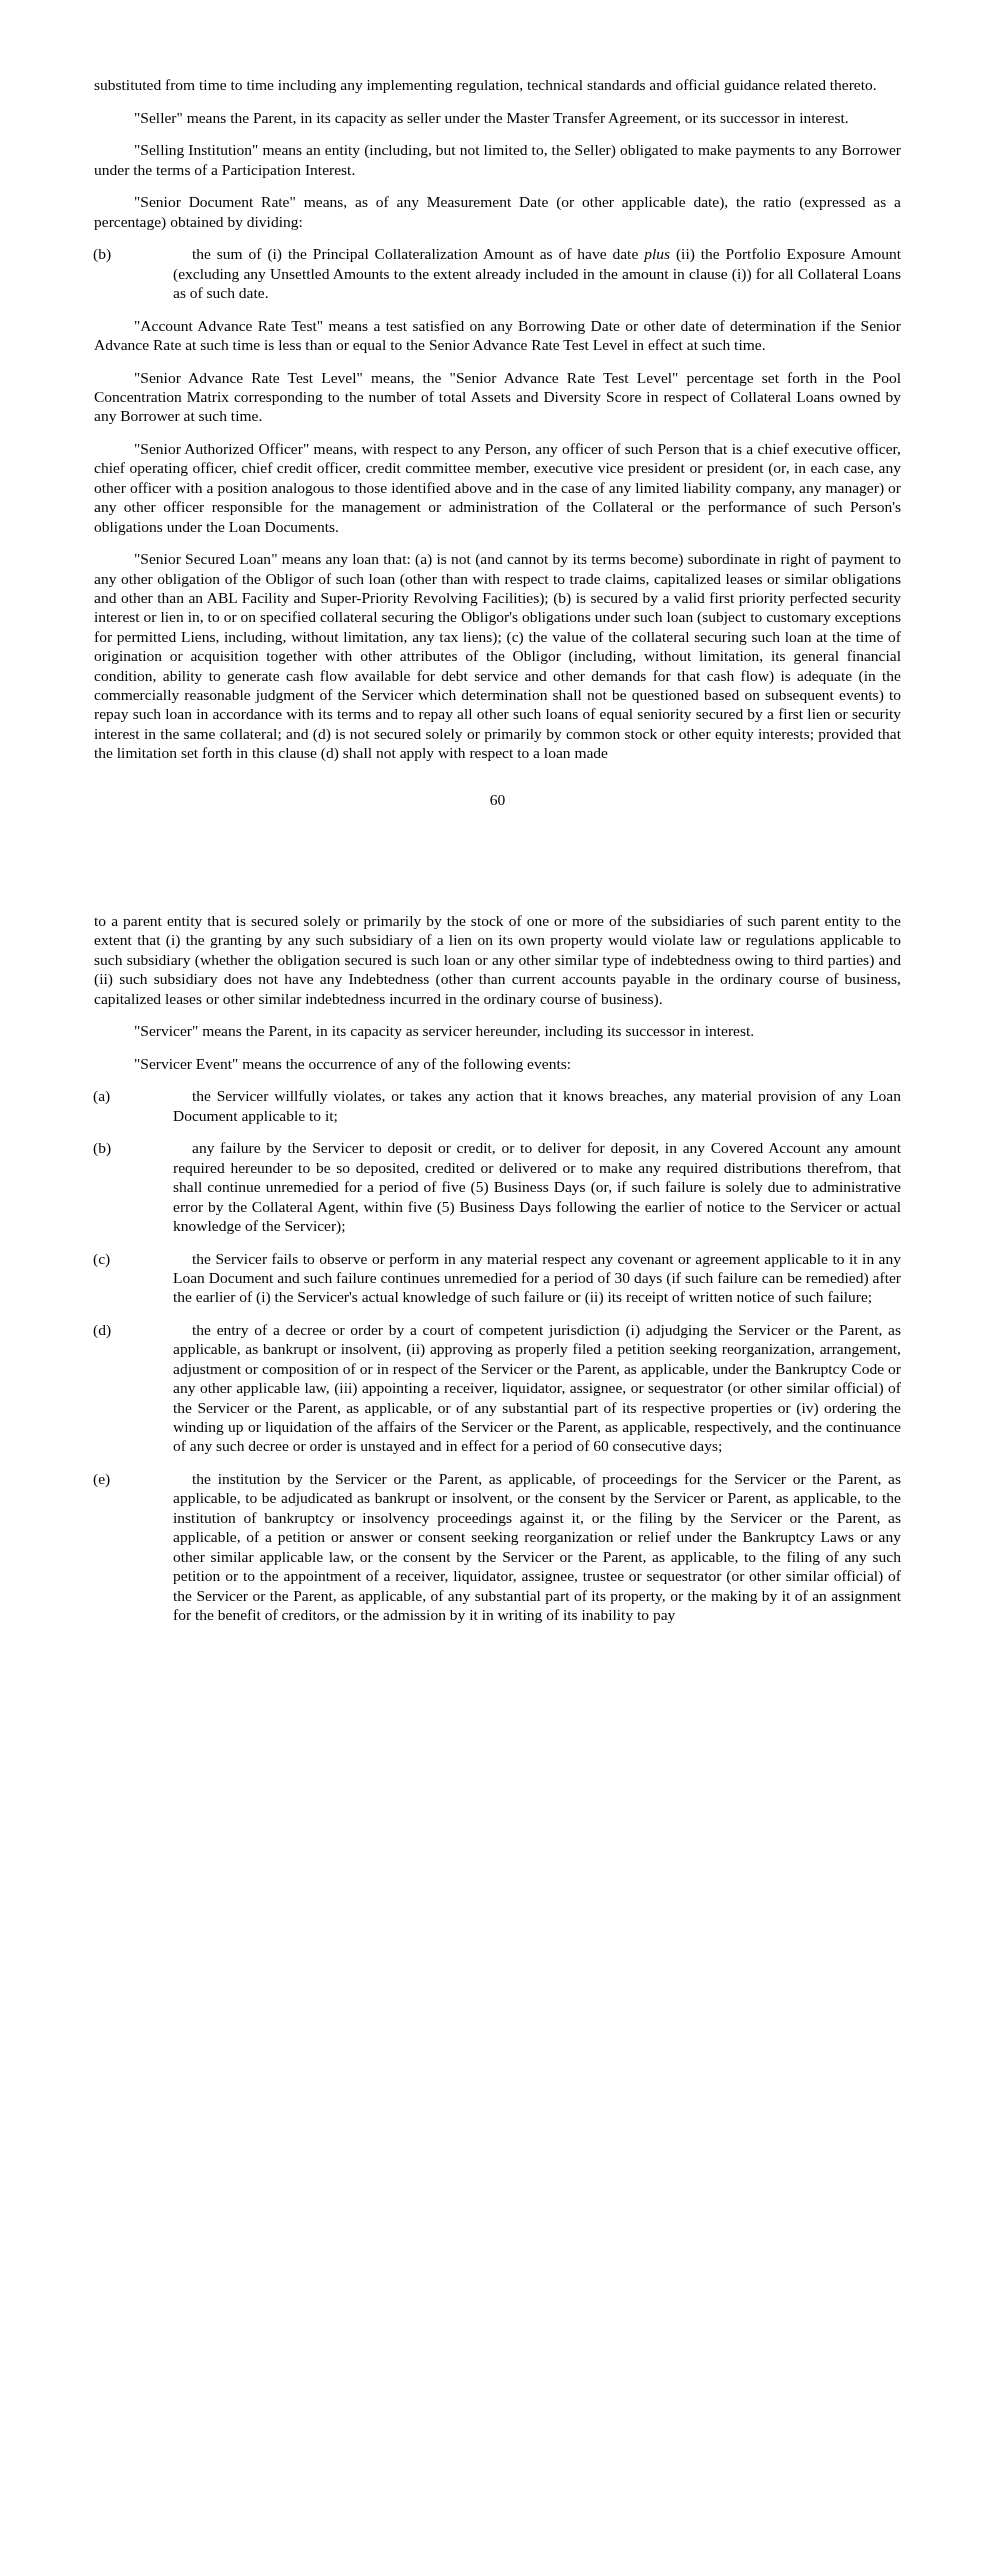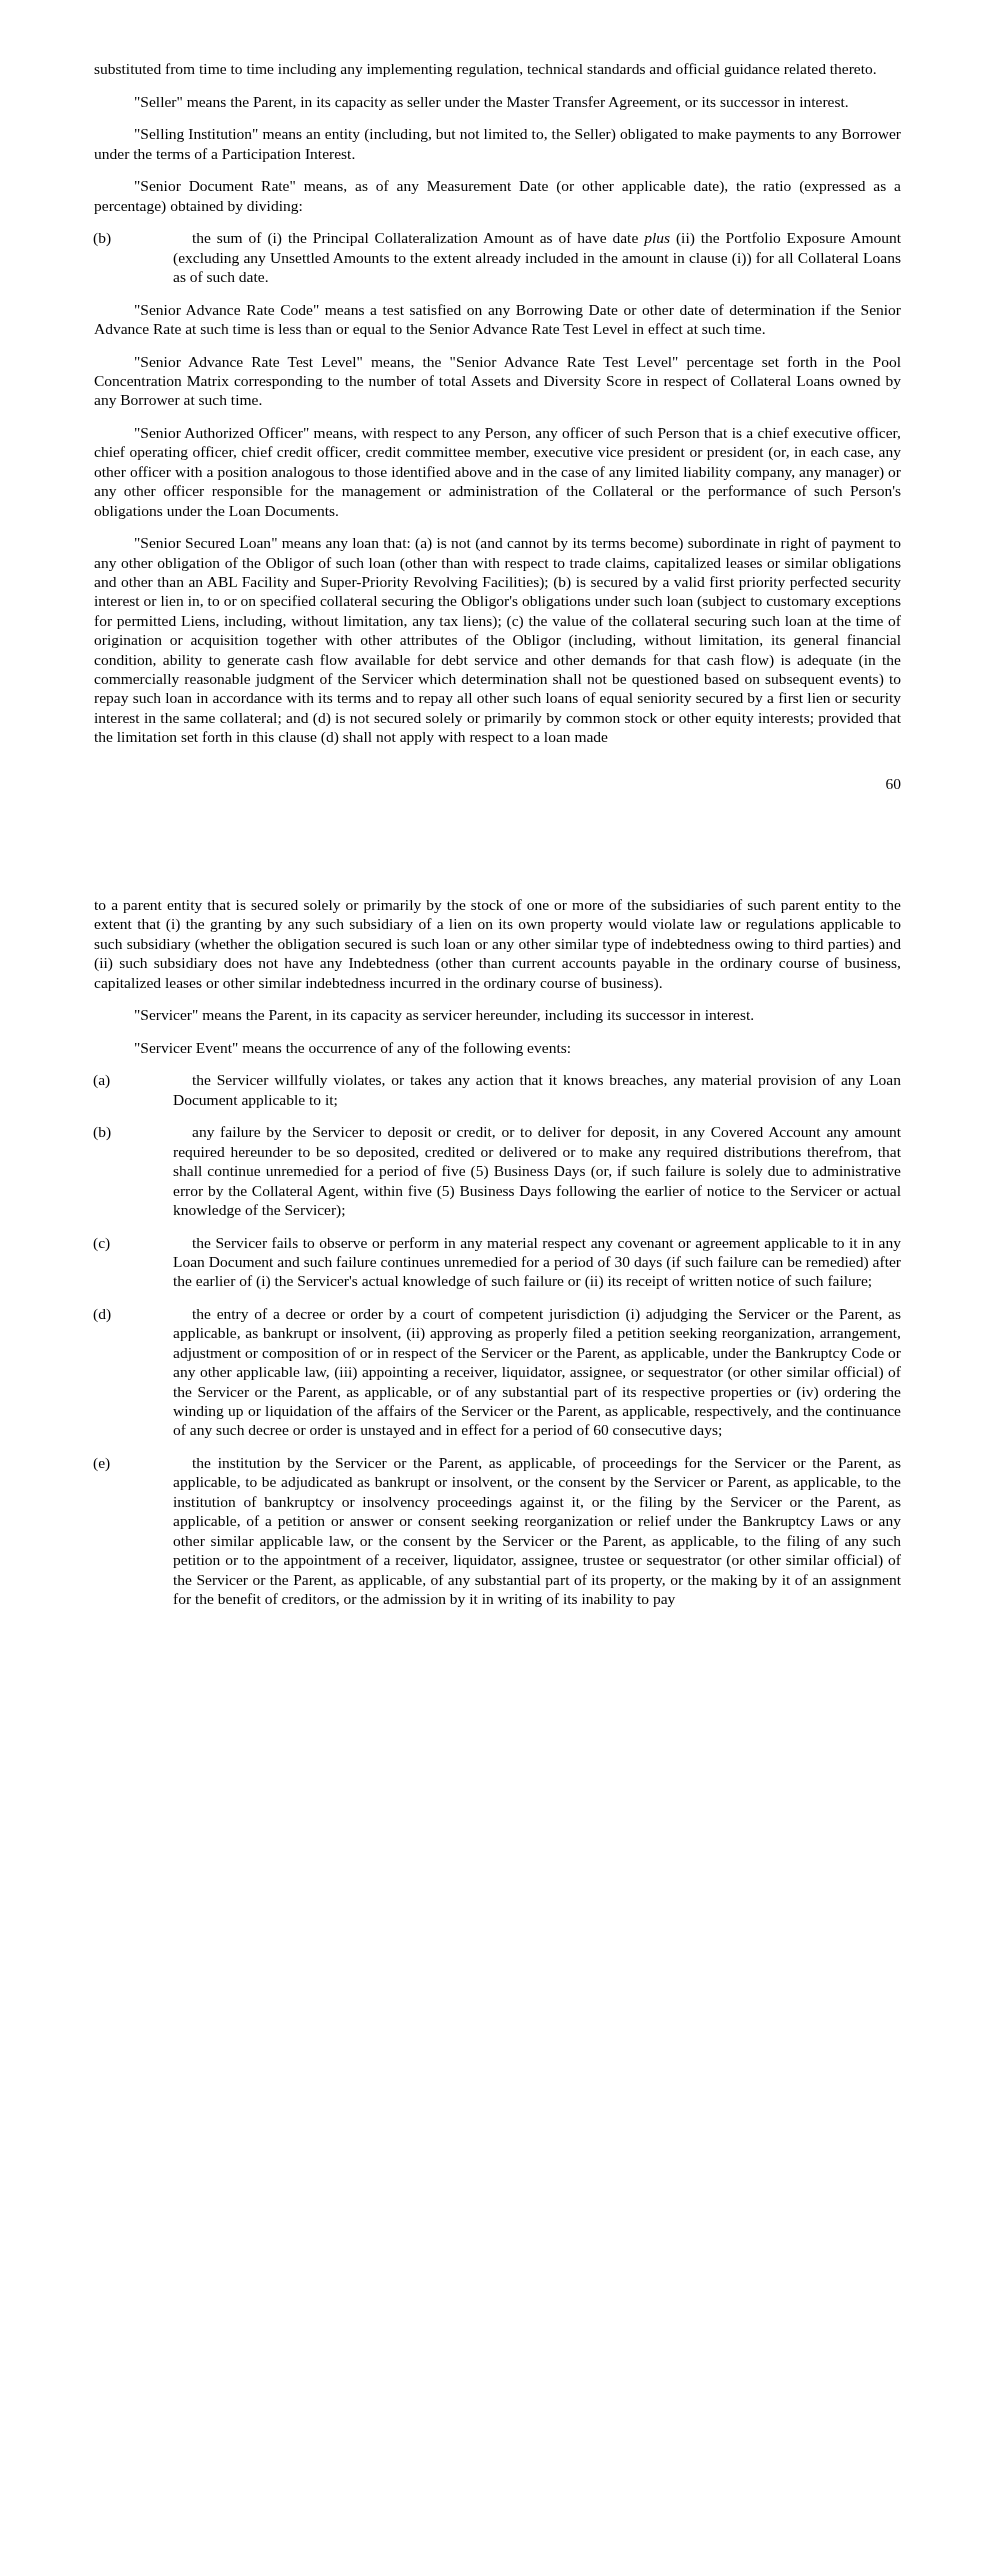--- a/index.html
+++ b/index.html
@@ -13,20 +13,21 @@
     color: #000000;
   }
   .page {
     width: 995px;
     box-sizing: border-box;
     position: relative;
   }
   .page-1 {
     padding: 59px 94px 0 94px;
     height: 745px;
+    margin-top: 16px;
   }
   .page-2 {
     padding: 75px 94px 0 94px;
     height: 811px;
   }
   .gap {
     height: 75px;
   }
   p {
     margin: 0 0 0 0;
@@ -41,21 +42,21 @@
   }
   p.indent {
     text-indent: 40px;
   }
   .u {
   }
   .i {
     font-style: italic;
   }
   .folio {
-    text-align: right;
+    text-align: center;
     font-size: 15.5px;
     margin-top: 28px;
   }
   .clause {
     padding-left: 79px;
     text-indent: -40px;
     margin-top: 13.2px;
   }
   .clause .hang {
     display: inline-block;
@@ -65,21 +66,21 @@
 </head>
 <body>
 
 <div id="doc-root">
     <div class="page page-1">
       <p class=""><span>substituted from time to time including any implementing regulation, technical standards and official guidance related thereto.</span></p>
       <p class="indent spaced"><span>"</span><span class="u">Seller</span><span>" means the Parent, in its capacity as seller under the Master Transfer Agreement, or its successor in interest.</span></p>
       <p class="indent spaced"><span>"</span><span class="u">Selling Institution</span><span>" means an entity (including, but not limited to, the Seller) obligated to make payments to any Borrower under the terms of a Participation Interest.</span></p>
       <p class="indent spaced"><span>"</span><span class="u">Senior Document Rate</span><span>" means, as of any Measurement Date (or other applicable date), the ratio (expressed as a percentage) obtained by dividing:</span></p>
       <p class="clause"><span class="hang">(b)</span><span>the sum of (i) the Principal Collateralization Amount as of have date </span><span class="i">plus</span><span> (ii) the Portfolio Exposure Amount (excluding any Unsettled Amounts to the extent already included in the amount in clause (i)) for all Collateral Loans as of such date.</span></p>
-      <p class="indent spaced"><span>"</span><span class="u">Senior Advance Rate Code</span><span>" means a test satisfied on any Borrowing Date or other date of determination if the Senior Advance Rate at such time is less than or equal to the Senior Advance Rate Test Level in effect at such time.</span></p>
+      <p class="indent spaced"><span>"</span><span class="u">Account Advance Rate Test</span><span>" means a test satisfied on any Borrowing Date or other date of determination if the Senior Advance Rate at such time is less than or equal to the Senior Advance Rate Test Level in effect at such time.</span></p>
       <p class="indent spaced"><span>"</span><span class="u">Senior Advance Rate Test Level</span><span>" means, the "Senior Advance Rate Test Level" percentage set forth in the Pool Concentration Matrix corresponding to the number of total Assets and Diversity Score in respect of Collateral Loans owned by any Borrower at such time.</span></p>
       <p class="indent spaced"><span>"</span><span class="u">Senior Authorized Officer</span><span>" means, with respect to any Person, any officer of such Person that is a chief executive officer, chief operating officer, chief credit officer, credit committee member, executive vice president or president (or, in each case, any other officer with a position analogous to those identified above and in the case of any limited liability company, any manager) or any other officer responsible for the management or administration of the Collateral or the performance of such Person's obligations under the Loan Documents.</span></p>
       <p class="indent spaced"><span>"</span><span class="u">Senior Secured Loan</span><span>" means any loan that: (a) is not (and cannot by its terms become) subordinate in right of payment to any other obligation of the Obligor of such loan (other than with respect to trade claims, capitalized leases or similar obligations and other than an ABL Facility and Super-Priority Revolving Facilities); (b) is secured by a valid first priority perfected security interest or lien in, to or on specified collateral securing the Obligor's obligations under such loan (subject to customary exceptions for permitted Liens, including, without limitation, any tax liens); (c) the value of the collateral securing such loan at the time of origination or acquisition together with other attributes of the Obligor (including, without limitation, its general financial condition, ability to generate cash flow available for debt service and other demands for that cash flow) is adequate (in the commercially reasonable judgment of the Servicer which determination shall not be questioned based on subsequent events) to repay such loan in accordance with its terms and to repay all other such loans of equal seniority secured by a first lien or security interest in the same collateral; and (d) is not secured solely or primarily by common stock or other equity interests; </span><span class="u">provided</span><span> that the limitation set forth in this clause (d) shall not apply with respect to a loan made</span></p>
       <div class="folio">60</div>
     </div>
     <div class="gap"></div>
     <div class="page page-2">
       <p class=""><span>to a parent entity that is secured solely or primarily by the stock of one or more of the subsidiaries of such parent entity to the extent that (i) the granting by any such subsidiary of a lien on its own property would violate law or regulations applicable to such subsidiary (whether the obligation secured is such loan or any other similar type of indebtedness owing to third parties) and (ii) such subsidiary does not have any Indebtedness (other than current accounts payable in the ordinary course of business, capitalized leases or other similar indebtedness incurred in the ordinary course of business).</span></p>
       <p class="indent spaced"><span>"</span><span class="u">Servicer</span><span>" means the Parent, in its capacity as servicer hereunder, including its successor in interest.</span></p>
       <p class="indent spaced"><span>"</span><span class="u">Servicer Event</span><span>" means the occurrence of any of the following events:</span></p>

